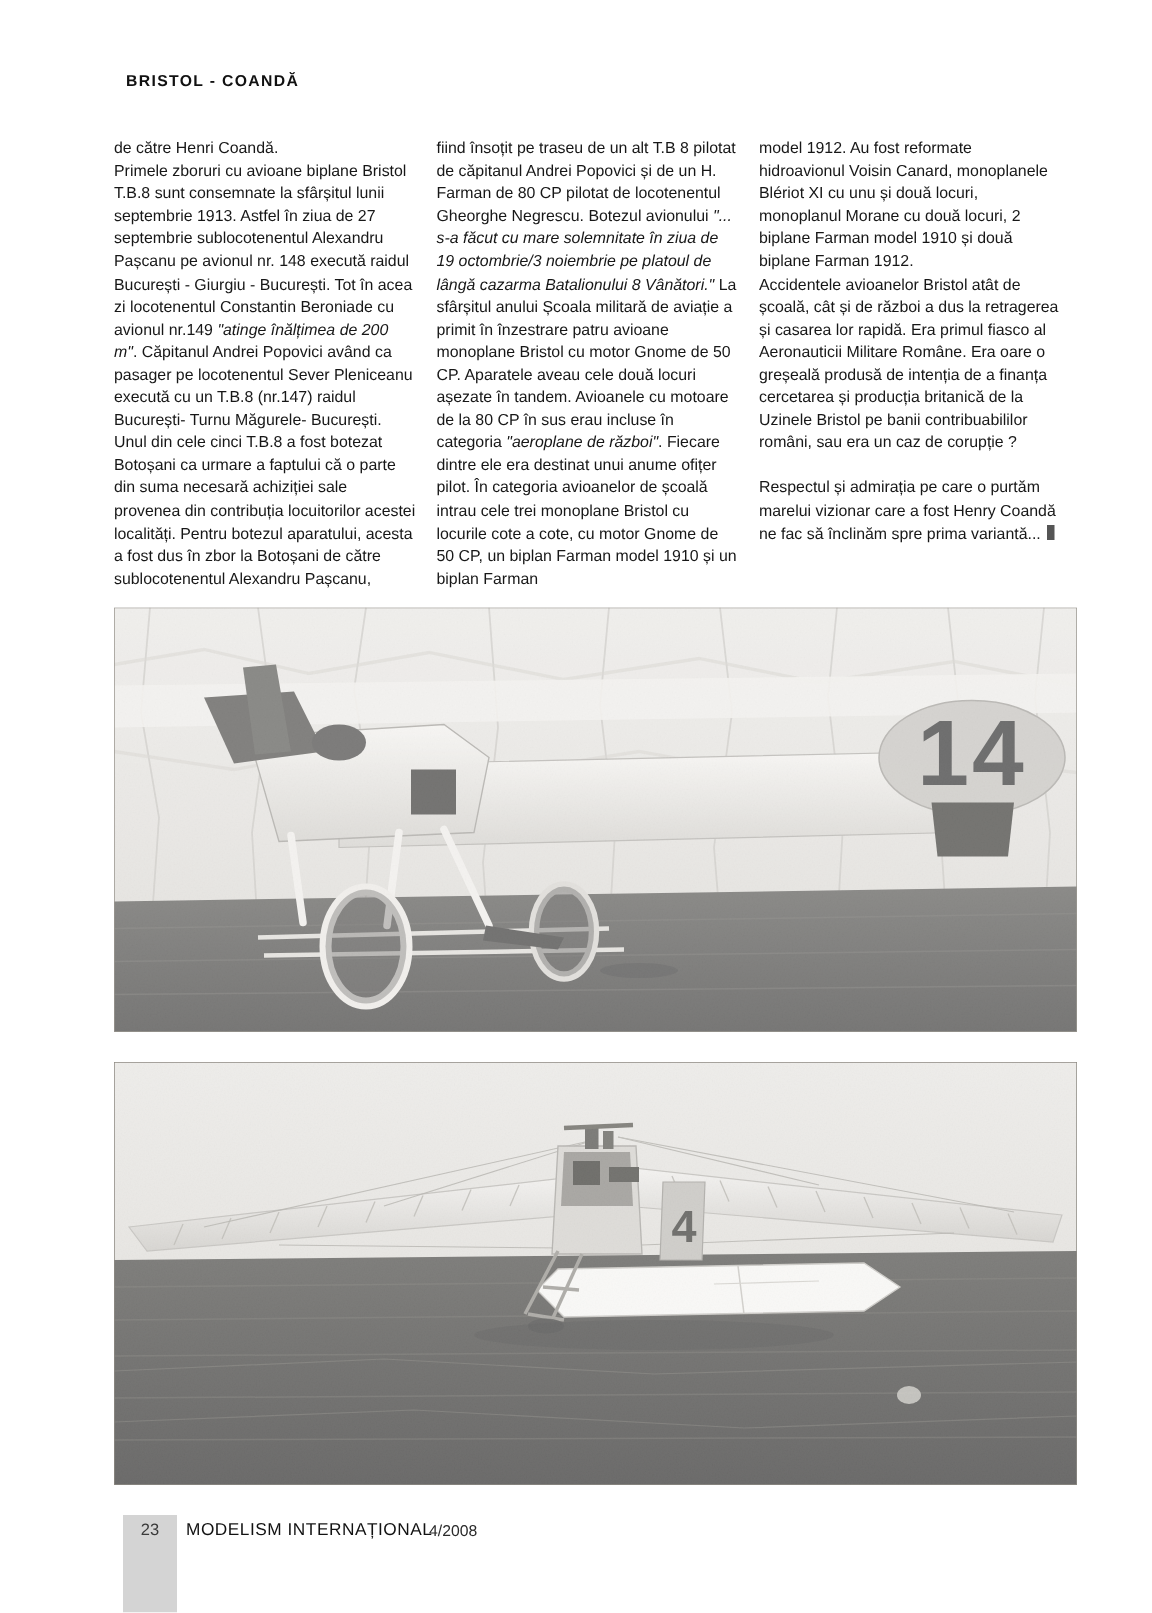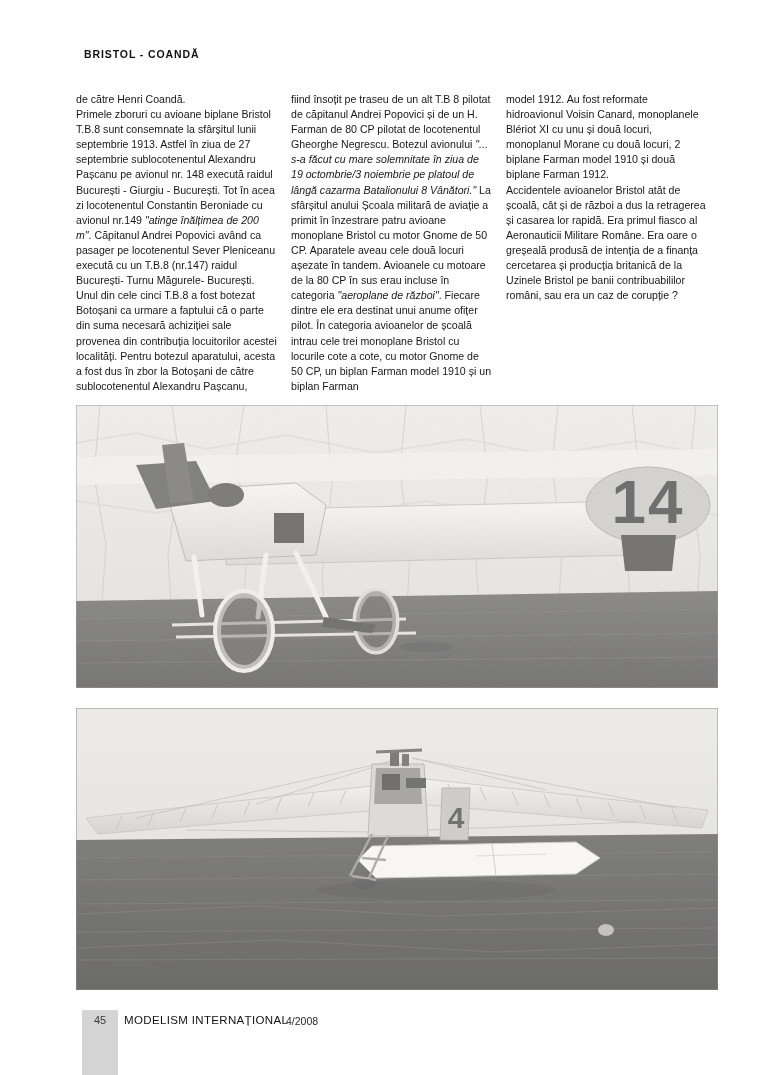--- a/index.html
+++ b/index.html
@@ -109,20 +109,21 @@
 
 <div id="article-body">
   <div class="column">
       <p><span>de către Henri Coandă.</span><br><span>Primele zboruri cu avioane biplane Bristol T.B.8 sunt consemnate la sfârșitul lunii septembrie 1913. Astfel în ziua de 27 septembrie sublocotenentul Alexandru Pașcanu pe avionul nr. 148 execută raidul București - Giurgiu - București. Tot în acea zi locotenentul Constantin Beroniade cu avionul nr.149 </span><span class="it">"atinge înălțimea de 200 m"</span><span>. Căpitanul Andrei Popovici având ca pasager pe locotenentul Sever Pleniceanu execută cu un T.B.8 (nr.147) raidul București- Turnu Măgurele- București. Unul din cele cinci T.B.8 a fost botezat Botoșani ca urmare a faptului că o parte din suma necesară achiziției sale provenea din contribuția locuitorilor acestei localități. Pentru botezul aparatului, acesta a fost dus în zbor la Botoșani de către sublocotenentul Alexandru Pașcanu,</span></p>
     </div>
   <div class="column">
       <p><span>fiind însoțit pe traseu de un alt T.B 8 pilotat de căpitanul Andrei Popovici și de un H. Farman de 80 CP pilotat de locotenentul Gheorghe Negrescu. Botezul avionului </span><span class="it">"... s-a făcut cu mare solemnitate în ziua de 19 octombrie/3 noiembrie pe platoul de lângă cazarma Batalionului 8 Vânători."</span><span> La sfârșitul anului Școala militară de aviație a primit în înzestrare patru avioane monoplane Bristol cu motor Gnome de 50 CP. Aparatele aveau cele două locuri așezate în tandem. Avioanele cu motoare de la 80 CP în sus erau incluse în categoria </span><span class="it">"aeroplane de război"</span><span>. Fiecare dintre ele era destinat unui anume ofițer pilot. În categoria avioanelor de școală intrau cele trei monoplane Bristol cu locurile cote a cote, cu motor Gnome de 50 CP, un biplan Farman model 1910 și un biplan Farman</span></p>
     </div>
   <div class="column">
       <p><span>model 1912. Au fost reformate hidroavionul Voisin Canard, monoplanele Blériot XI cu unu și două locuri, monoplanul Morane cu două locuri, 2 biplane Farman model 1910 și două biplane Farman 1912.</span><br><span>Accidentele avioanelor Bristol atât de școală, cât și de război a dus la retragerea și casarea lor rapidă. Era primul fiasco al Aeronauticii Militare Române. Era oare o greșeală produsă de intenția de a finanța cercetarea și producția britanică de la Uzinele Bristol pe banii contribuabililor români, sau era un caz de corupție ?</span></p>
+      <p><span>Respectul și admirația pe care o purtăm marelui vizionar care a fost Henry Coandă ne fac să înclinăm spre prima variantă...</span><span class="endmark"></span></p>
     </div>
 </div>
 
 <div class="photo" id="photo-biplane-side">
   <svg viewBox="0 0 642 283" preserveAspectRatio="none">
     <defs>
       <linearGradient id="skyA" x1="0" y1="0" x2="0" y2="1">
         <stop offset="0%" stop-color="#e6e4e0"></stop>
         <stop offset="55%" stop-color="#dbd8d3"></stop>
         <stop offset="100%" stop-color="#cfccc6"></stop>
@@ -313,15 +314,15 @@
     <ellipse cx="360" cy="182" rx="120" ry="10" fill="#0a0a09" opacity="0.35"></ellipse>
 
     <ellipse cx="530" cy="222" rx="8" ry="6" fill="#b9b6ae" opacity="0.85"></ellipse>
 
     <rect x="0" y="0" width="642" height="282" filter="url(#grainB)" fill="#ffffff" opacity="0.4"></rect>
     <rect x="0" y="0" width="642" height="282" fill="none" stroke="#8e8b84" stroke-width="1"></rect>
   </svg>
 </div>
 
 <div id="footer-page-box"></div>
-<div id="footer-page-number">45</div>
+<div id="footer-page-number">23</div>
 <div id="footer-magazine">MODELISM INTERNAȚIONAL</div>
 <div id="footer-issue">4/2008</div>
 
 </body></html>

